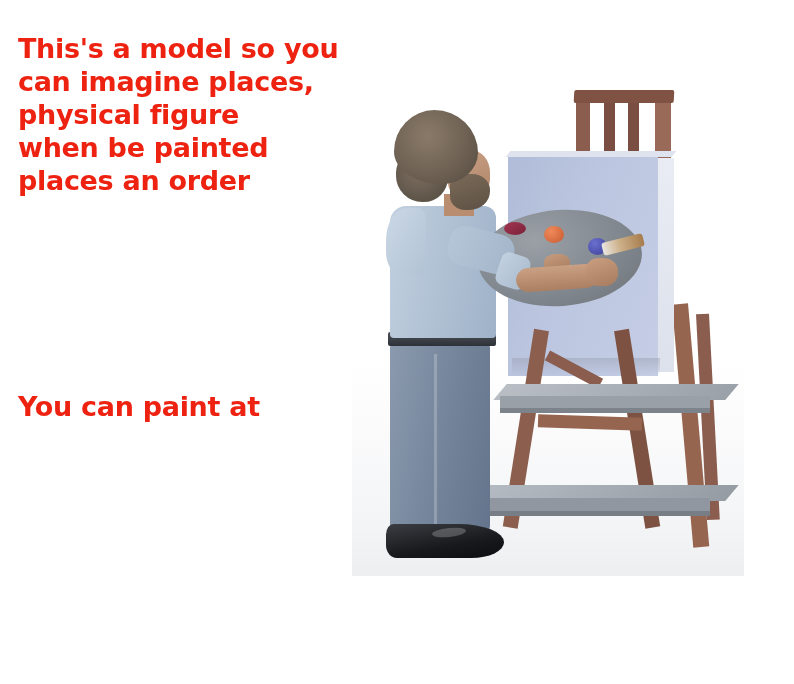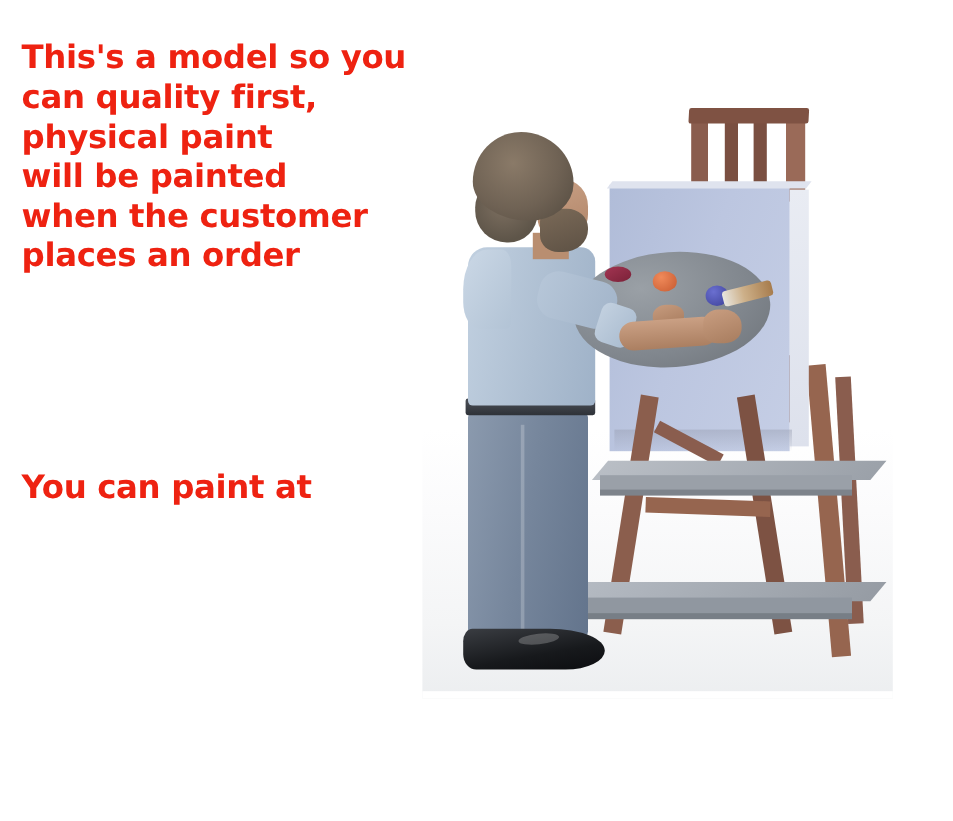--- a/index.html
+++ b/index.html
@@ -150,24 +150,23 @@
 </style>
 </head>
 <body>
 
 <div id="canvas">
 
   <div class="text-col">
 
     <div class="blk" id="block-top">
       <div class="red-line">This's a model so you</div>
-      <div class="red-line">can quality first,</div>
-      <div class="red-line">physical paint</div>
-      <div class="red-line">will be painted</div>
-      <div class="red-line">when the customer</div>
+      <div class="red-line">can imagine places,</div>
+      <div class="red-line">physical figure</div>
+      <div class="red-line">when be painted</div>
       <div class="red-line">places an order</div>
     </div>
 
 
     <div class="blk" id="block-bot">
       <div class="red-line">You can paint at</div>
     </div>
 
   </div>
 

